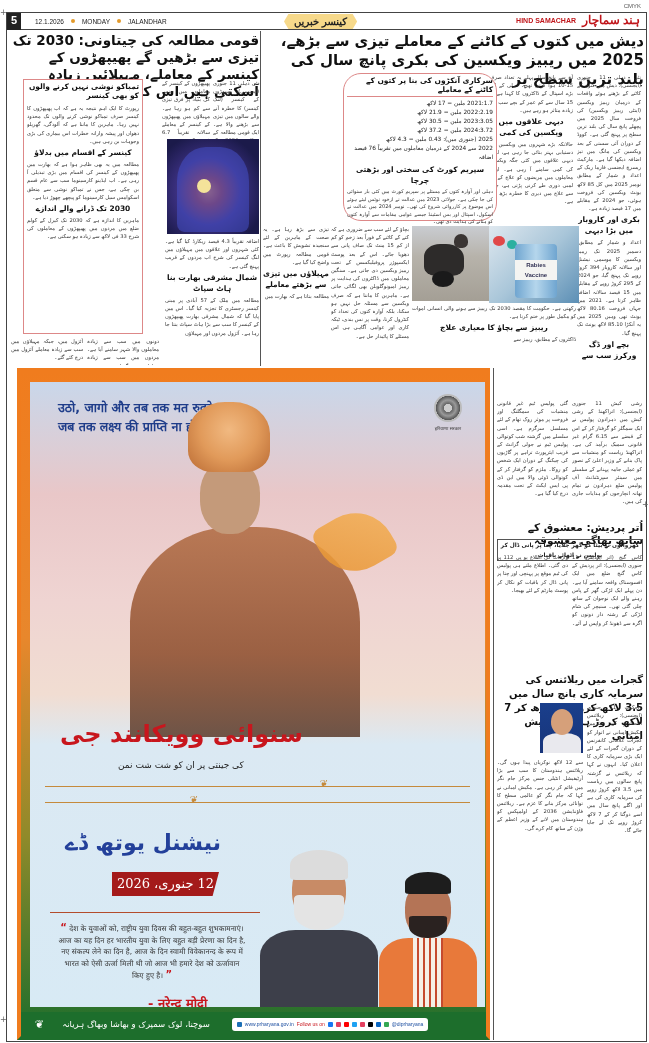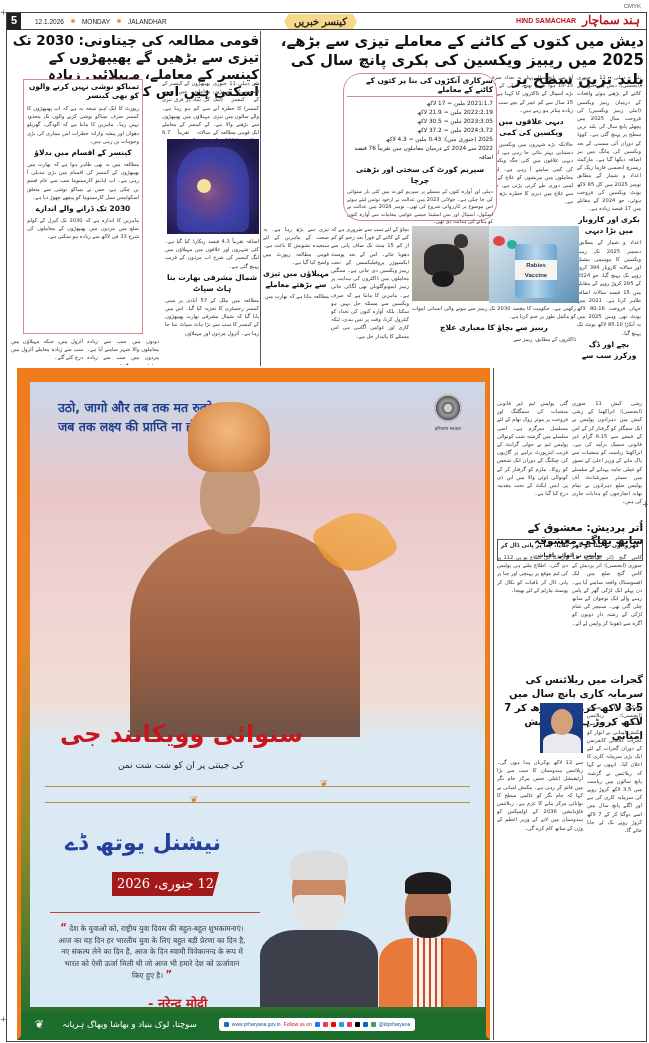--- a/index.html
+++ b/index.html
@@ -223,21 +223,21 @@
       <div class="saini">
         <div class="vest"></div>
           <div class="scarf"></div>
           <div class="face"></div>
           <div class="hair"></div>
           <div class="beard"></div>
       </div>
     </div>
     <div class="ad-footer">
       <span class="footer-logo">❦</span>
-      <span class="footer-ur">سوچنا، لوک بنیاد و بھاشا وبھاگ ہریانہ</span>
+      <span class="footer-ur">سوچنا، لوک سمپرک و بھاشا وبھاگ ہریانہ</span>
       <div class="footer-social">
         <span class="sq" style="background:#1d6fb5"></span>
         <span>www.prharyana.gov.in</span>
         <span style="color:#c8161d">Follow us on</span>
         <span class="sq" style="background:#1877f2"></span>
         <span class="sq" style="background:#e4405f"></span>
         <span class="sq" style="background:#ff0000"></span>
         <span class="sq" style="background:#1da1f2"></span>
         <span class="sq" style="background:#e4405f"></span>
         <span class="sq" style="background:#000"></span>

